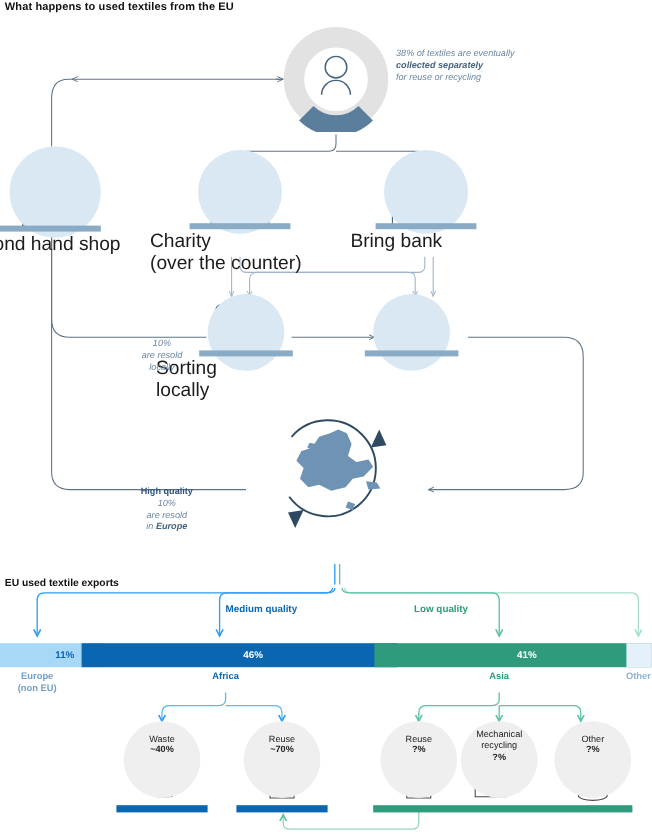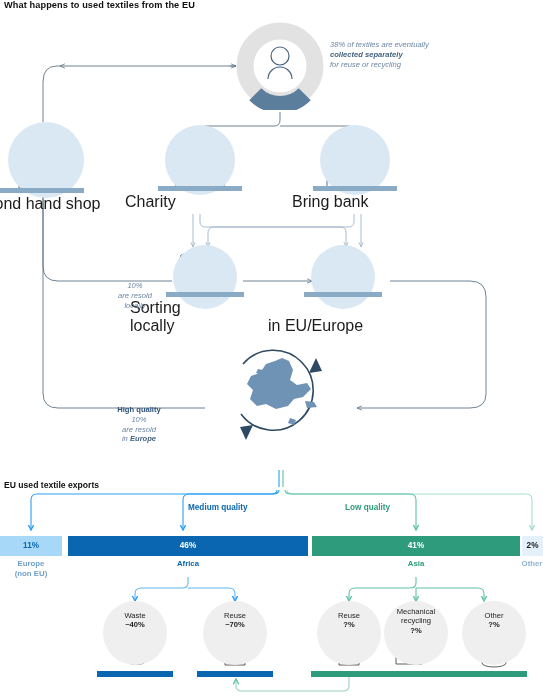--- a/index.html
+++ b/index.html
@@ -43,21 +43,21 @@
     position:absolute;width:88px;top:58px;text-align:center;
     font-size:8.4px;font-weight:bold;color:#ffffff;
   }
 
   
   .qlabel{position:absolute;font-size:8.2px;font-weight:bold;white-space:nowrap;}
 
   
   .bar{
     position:absolute;height:20px;line-height:20px;text-align:center;
-    font-size:8.2px;font-weight:bold;
+    font-size:8.2px;font-weight:bold;padding-left:23px;
   }
   .bar-cap{
     position:absolute;text-align:center;font-size:7.8px;font-weight:bold;
     line-height:9.6px;
   }
 
   
   .out{position:absolute;}
   .out .disc{
     position:absolute;left:0;top:0;border-radius:50%;background:#efefef;
@@ -269,20 +269,21 @@
 </div>
 <div class="abs" style="left:0px;top:188px;width:84px;height:4.5px;background:#8aabc6;"></div>
 <div class="abs cap" style="left:-33px;top:195px;">Second hand shop</div>
 
 <div class="node" style="left:165px;top:125px;width:70px;height:70px;">
   <div class="disc" style="width:70px;height:70px;"></div>
 </div>
 <div class="abs" style="left:158px;top:186px;width:84px;height:4.5px;background:#8aabc6;"></div>
 <div class="abs cap" style="left:125px;top:193px;">
   <span>Charity</span><br>
+  <span>(over the counter)</span>
 </div>
 
 <div class="node" style="left:320px;top:125px;width:70px;height:70px;">
   <div class="disc" style="width:70px;height:70px;"></div>
 </div>
 <div class="abs" style="left:313px;top:186px;width:84px;height:4.5px;background:#8aabc6;"></div>
 <div class="abs cap" style="left:280px;top:193px;margin-left:12px;">Bring bank</div>
 
 <div class="node" style="left:173px;top:245px;width:64px;height:64px;">
   <div class="disc" style="width:64px;height:64px;"></div>
@@ -292,21 +293,20 @@
   <span>Sorting</span><br>
   <span>locally</span>
 </div>
 
 <div class="node" style="left:311px;top:245px;width:64px;height:64px;">
   <div class="disc" style="width:64px;height:64px;"></div>
 </div>
 <div class="abs" style="left:304px;top:292px;width:78px;height:4.5px;background:#8aabc6;"></div>
 <div class="abs cap" style="left:268px;top:299px;">
   <br>
-  <span>in EU/Europe</span>
 </div>
 
 <div class="node" style="left:208px;top:337px;width:142px;height:142px;z-index:-1;">
   <div class="disc" style="width:142px;height:142px;"></div>
 </div>
 
 <div class="abs ann c" style="left:93px;top:281px;width:84px;">
   <span>10%</span><br>
   <span>are resold</span><br>
   <span>locally</span>

